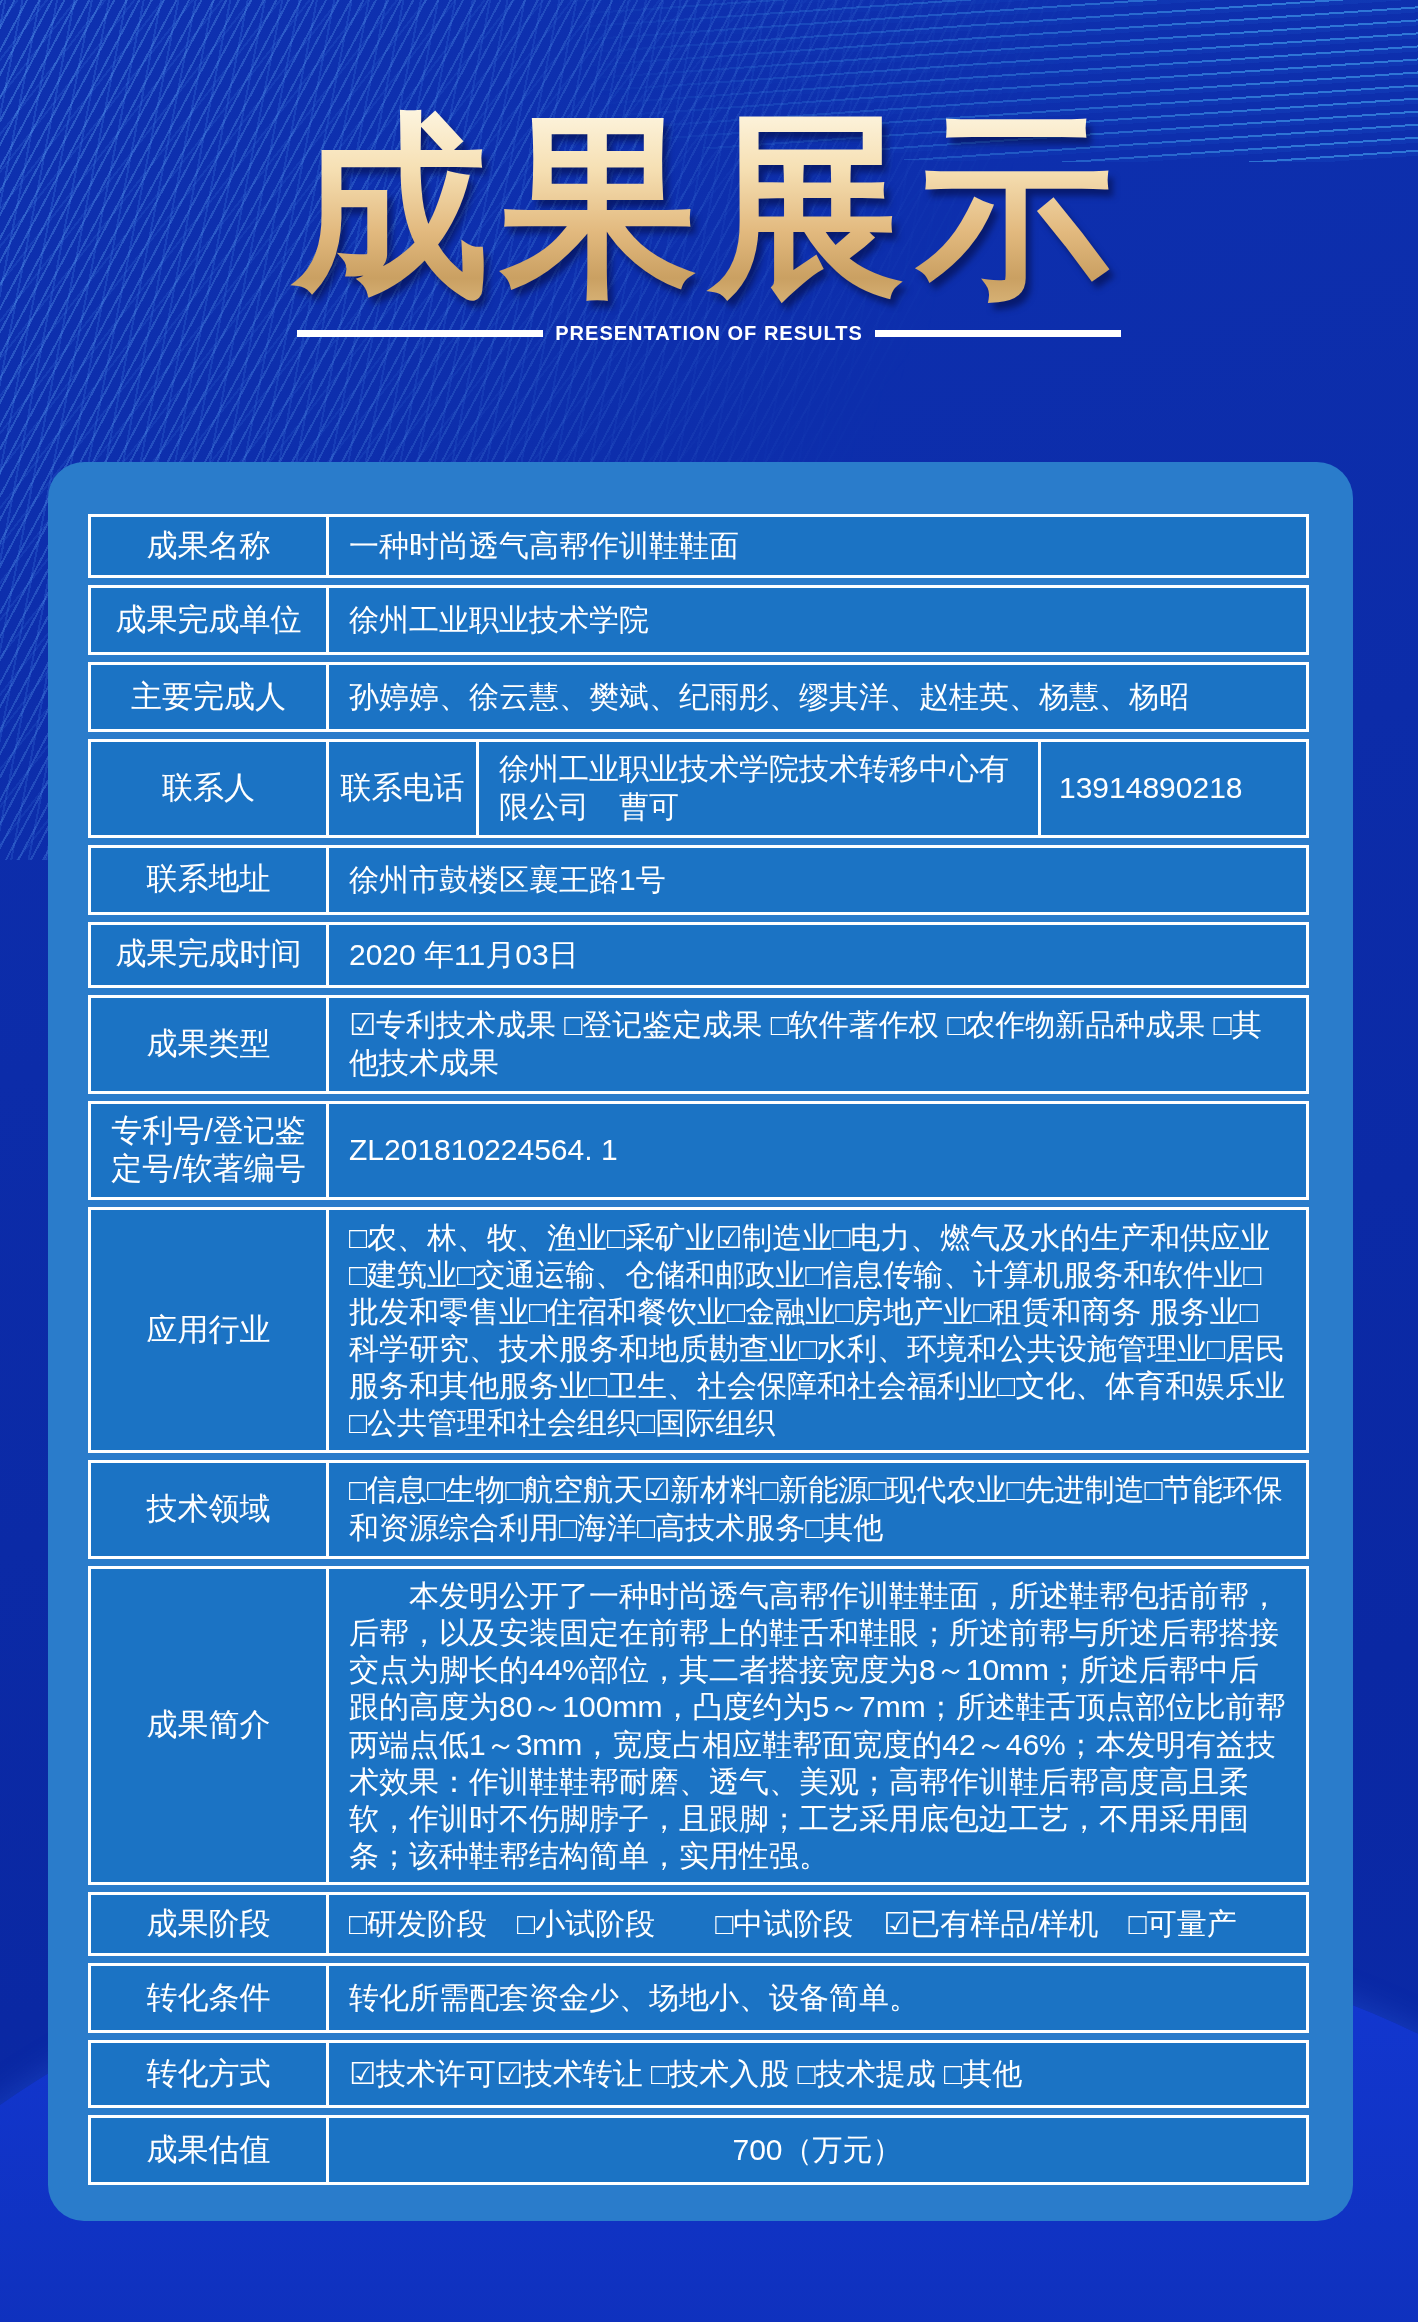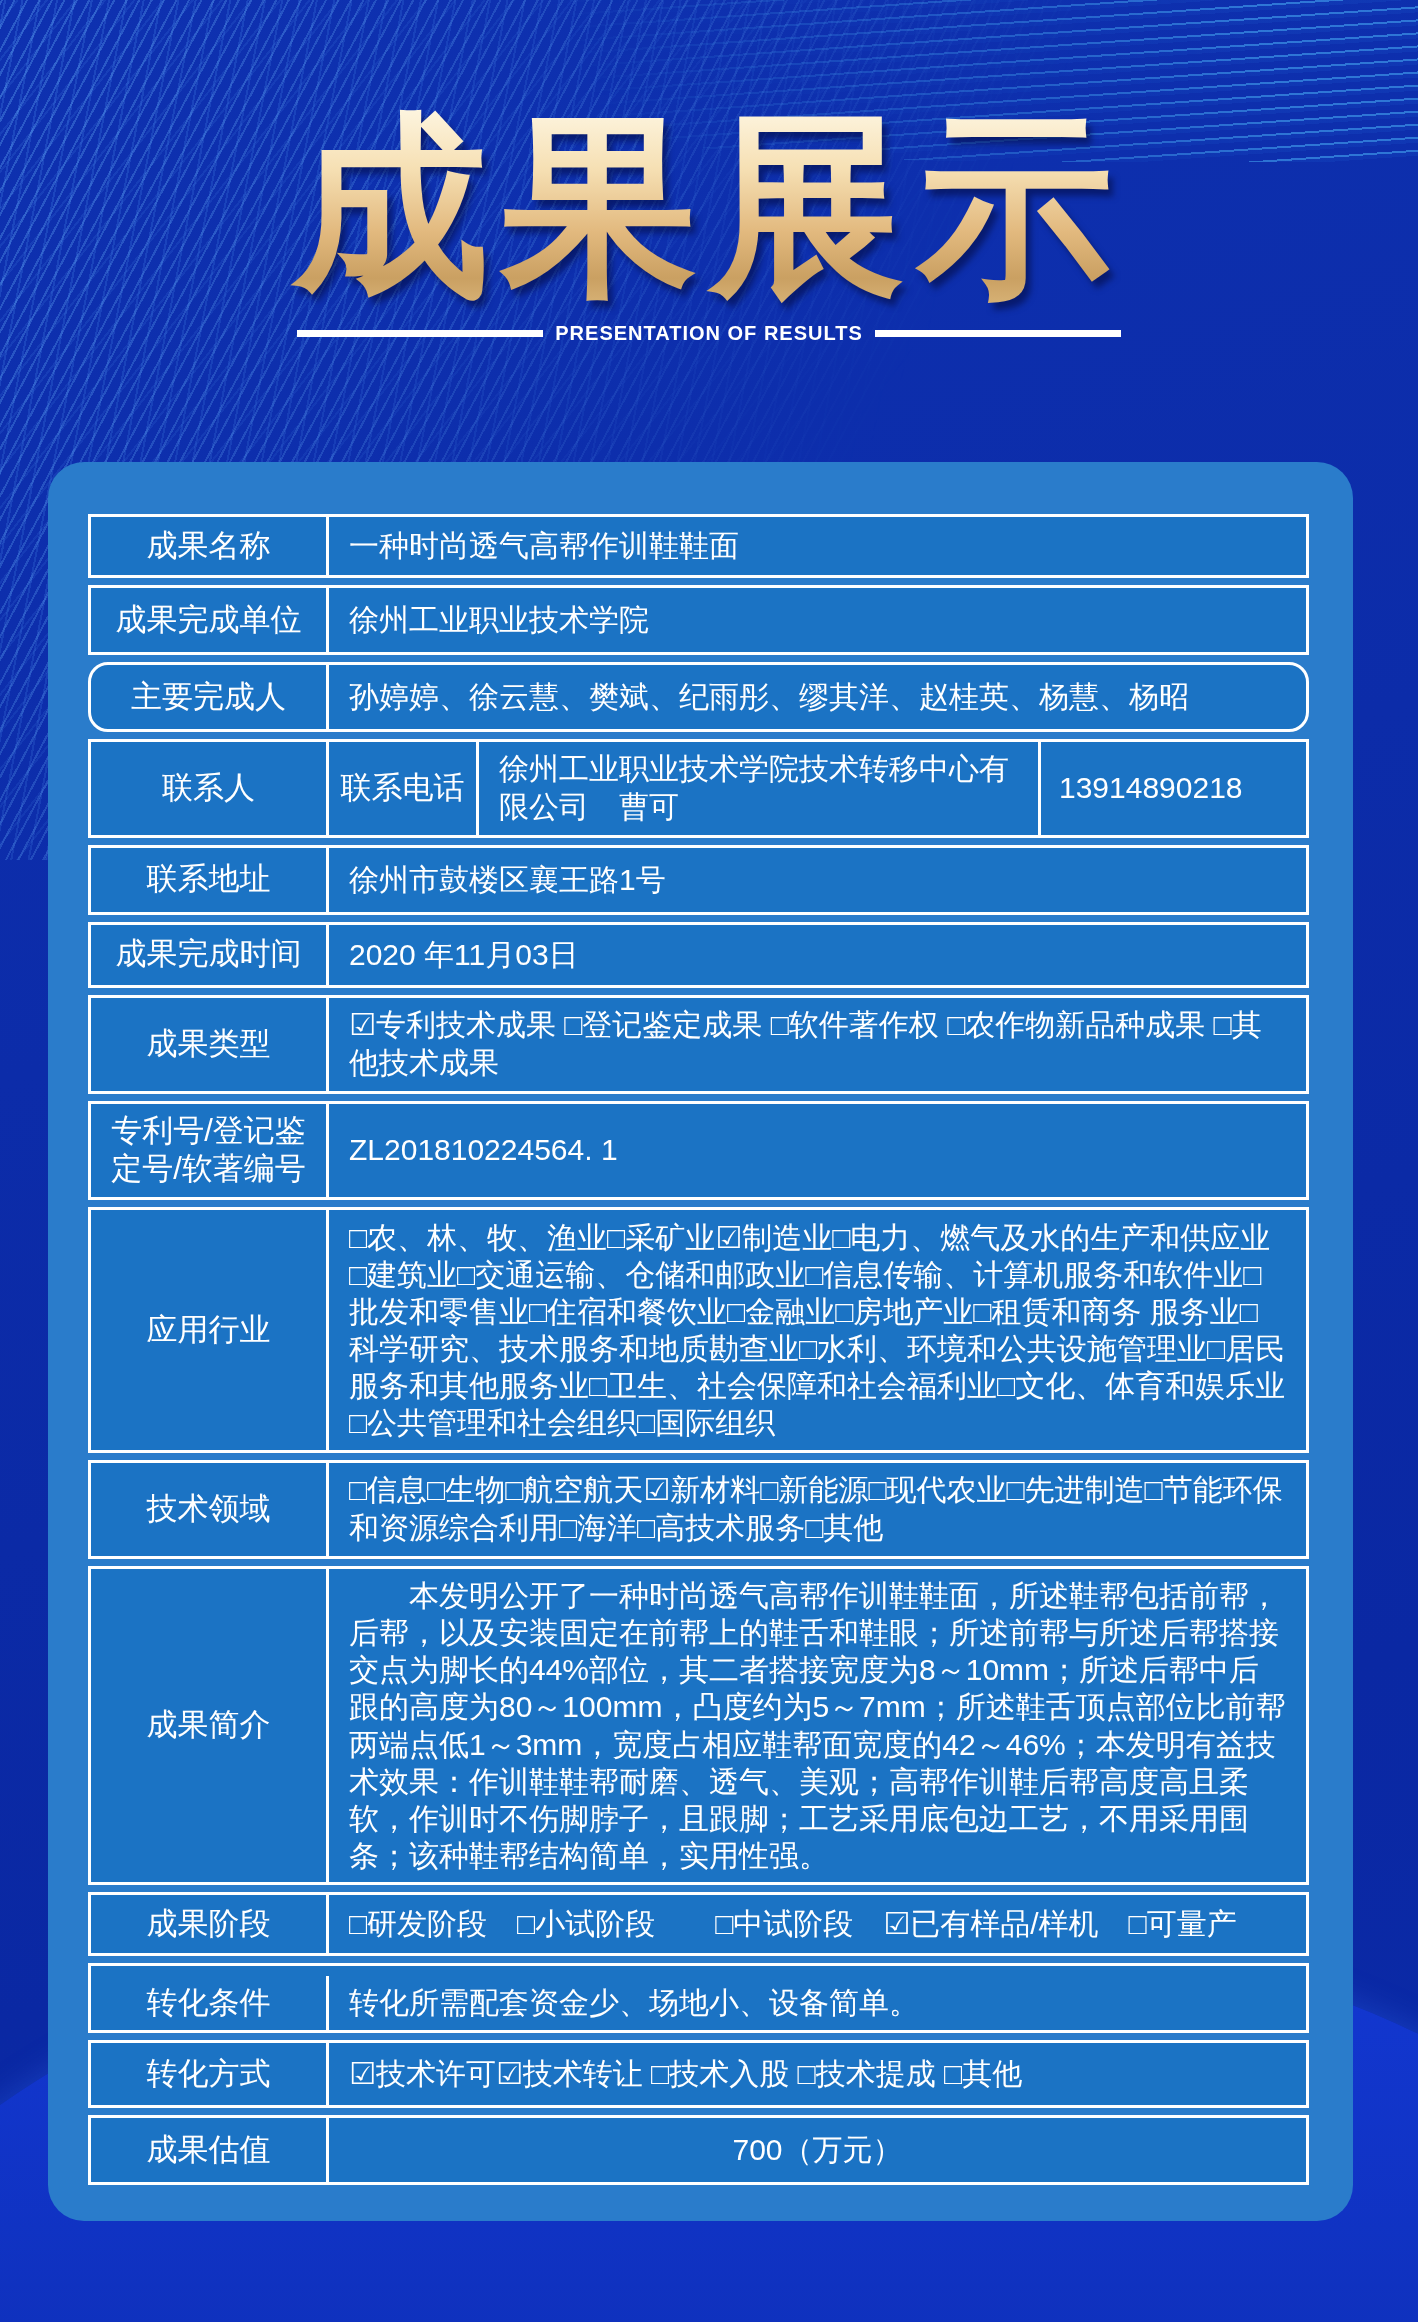--- a/index.html
+++ b/index.html
@@ -67,25 +67,25 @@
   .val{
     flex:1 1 auto;border-left:3px solid #ffffff;font-size:30px;padding:8px 20px;line-height:1.28;
   }
   .sublab{
     flex:0 0 150px;width:150px;border-left:3px solid #ffffff;justify-content:center;
     text-align:center;font-size:31px;padding:8px 10px;line-height:1.35;
   }
   .subval{
     flex:0 0 268px;width:268px;border-left:3px solid #ffffff;font-size:30px;padding:8px 18px;
   }
-  .r1{min-height:58px;}  .r2{min-height:64px;}  .r3{min-height:64px;border-radius:20px;}
+  .r1{min-height:58px;}  .r2{min-height:64px;}  .r3{min-height:64px;}
   .r4{min-height:86px;}  .r5{min-height:64px;}  .r6{min-height:60px;}
   .r7{min-height:82px;}  .r8{min-height:86px;}  .r9{min-height:240px;}
   .r10{min-height:84px;} .r11{min-height:294px;}.r12{min-height:58px;}
-  .r13{min-height:64px;align-items:flex-end;} .r14{min-height:62px;} .r15{min-height:64px;}
+  .r13{min-height:64px;} .r14{min-height:62px;} .r15{min-height:64px;}
   .r9 .val,.r11 .val{line-height:1.24;}
   .r11 .val p{margin:0;text-indent:2em;}
   .r15 .val{justify-content:center;text-align:center;}
   .r4 .val{flex:1 1 auto;}
 </style>
 </head>
 <body>
 
 <div class="page">
 

